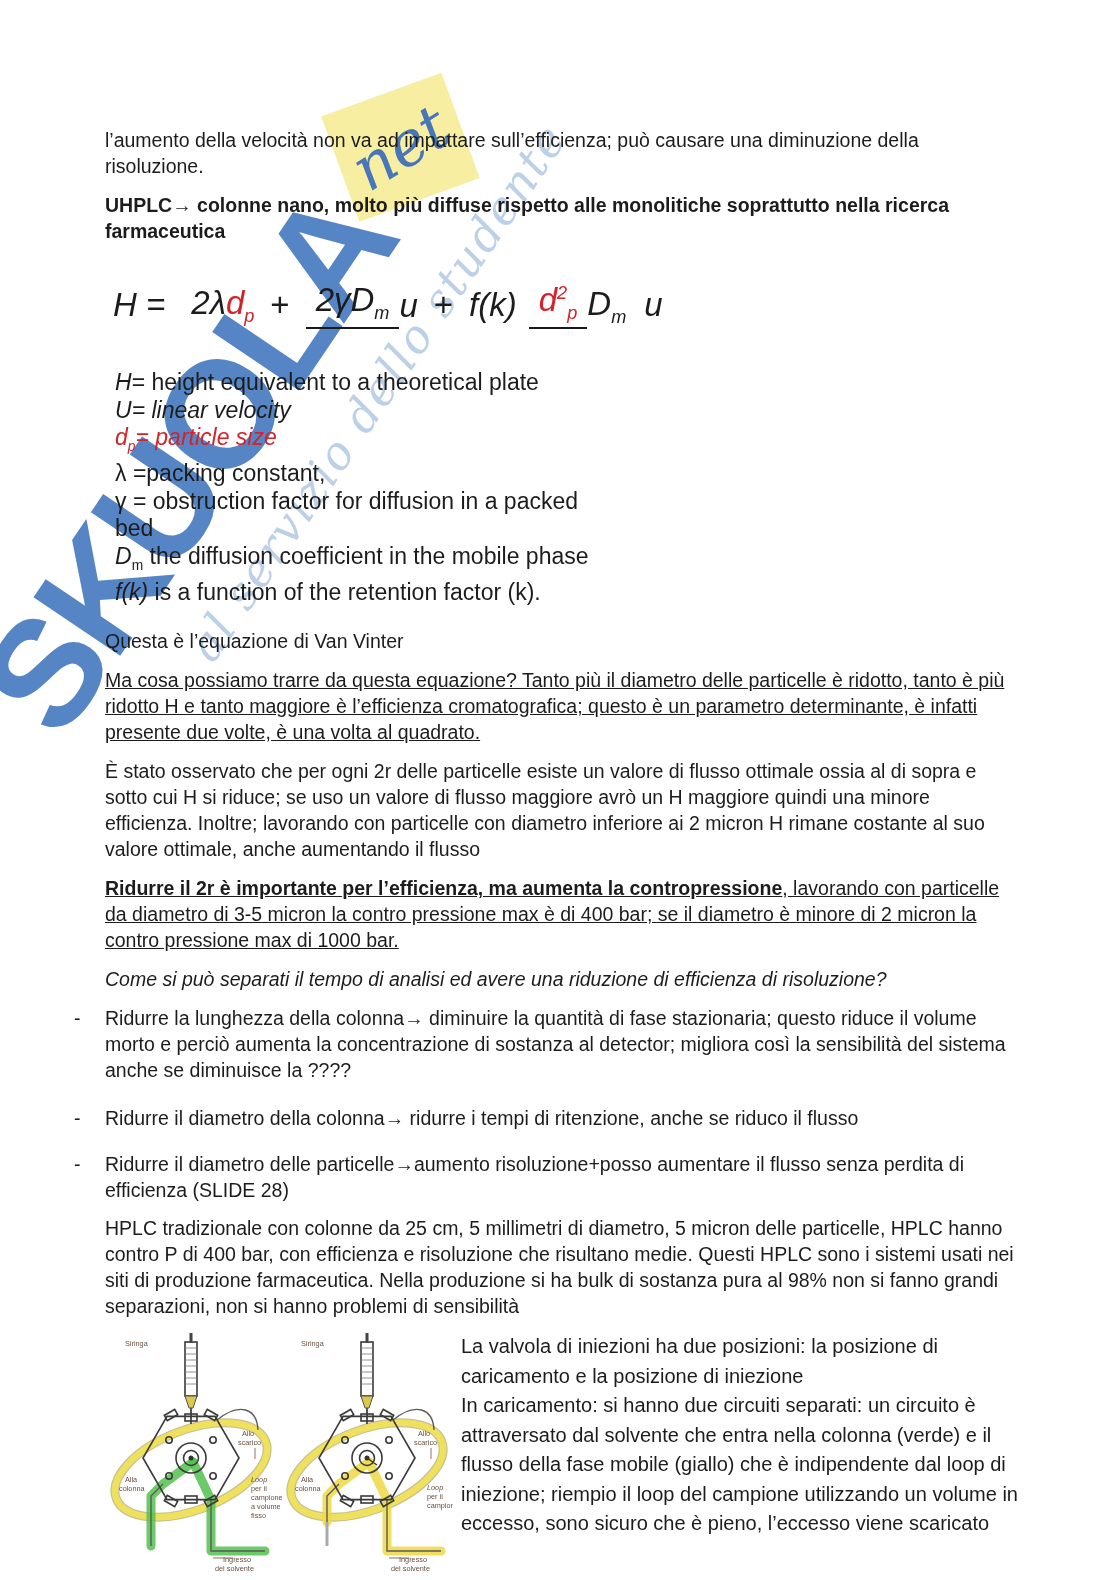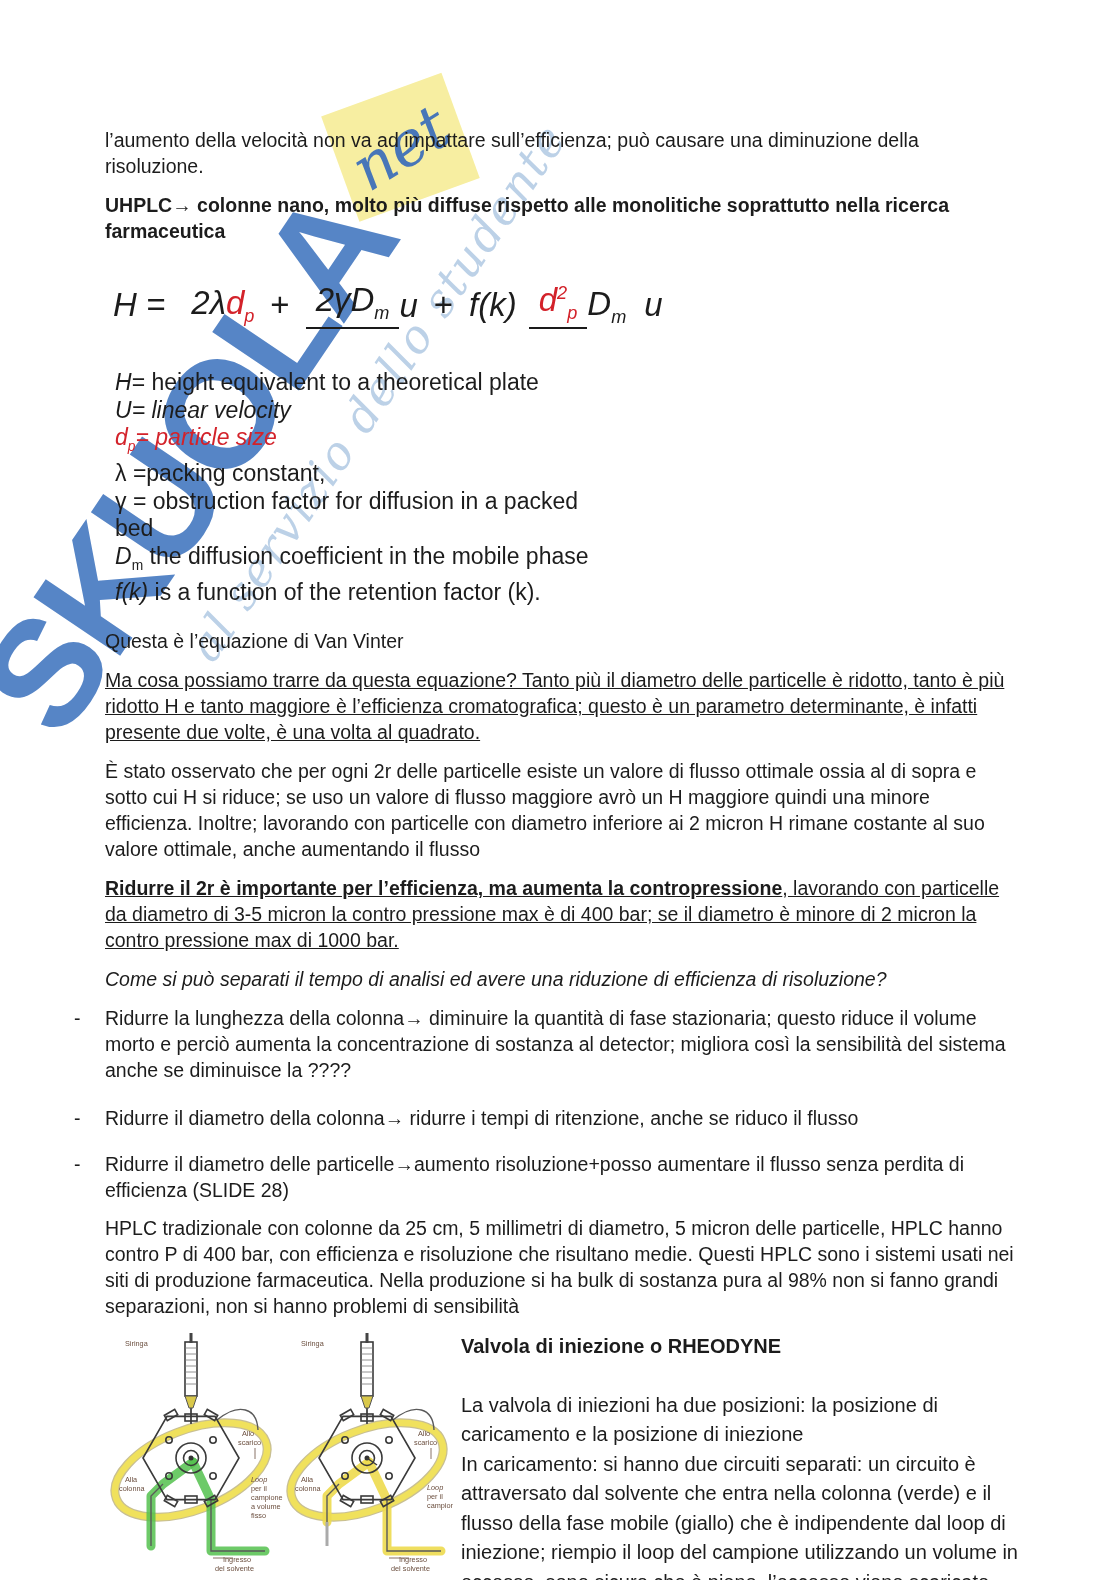--- a/index.html
+++ b/index.html
@@ -228,19 +228,18 @@
           <text class="lbl" x="118" y="230">Ingresso</text>
           <text class="lbl" x="110" y="239">del solvente</text>
           <line x1="108" y1="226" x2="128" y2="226" stroke="#6b4f3f" stroke-width="0.8"></line>
           <text class="cap" x="88" y="259" text-anchor="middle">Posizione di iniezione</text>
           <text class="cap" x="88" y="277" text-anchor="middle">(b)</text>
         </g>
       </svg>
     </div>
 
     <div class="valve-col">
-      <p class="valve-heading">Valvola di iniezione o RHEODYNE</p>
       <p>La valvola di iniezioni ha due posizioni: la posizione di caricamento e la posizione di iniezione</p>
       <p>In caricamento: si hanno due circuiti separati: un circuito è attraversato dal solvente che entra nella colonna (verde) e il flusso della fase mobile (giallo) che è indipendente dal loop di iniezione; riempio il loop del campione utilizzando un volume in eccesso, sono sicuro che è pieno, l’eccesso viene scaricato</p>
     </div>
   </div>
 
 </div>
 
 </body></html>

